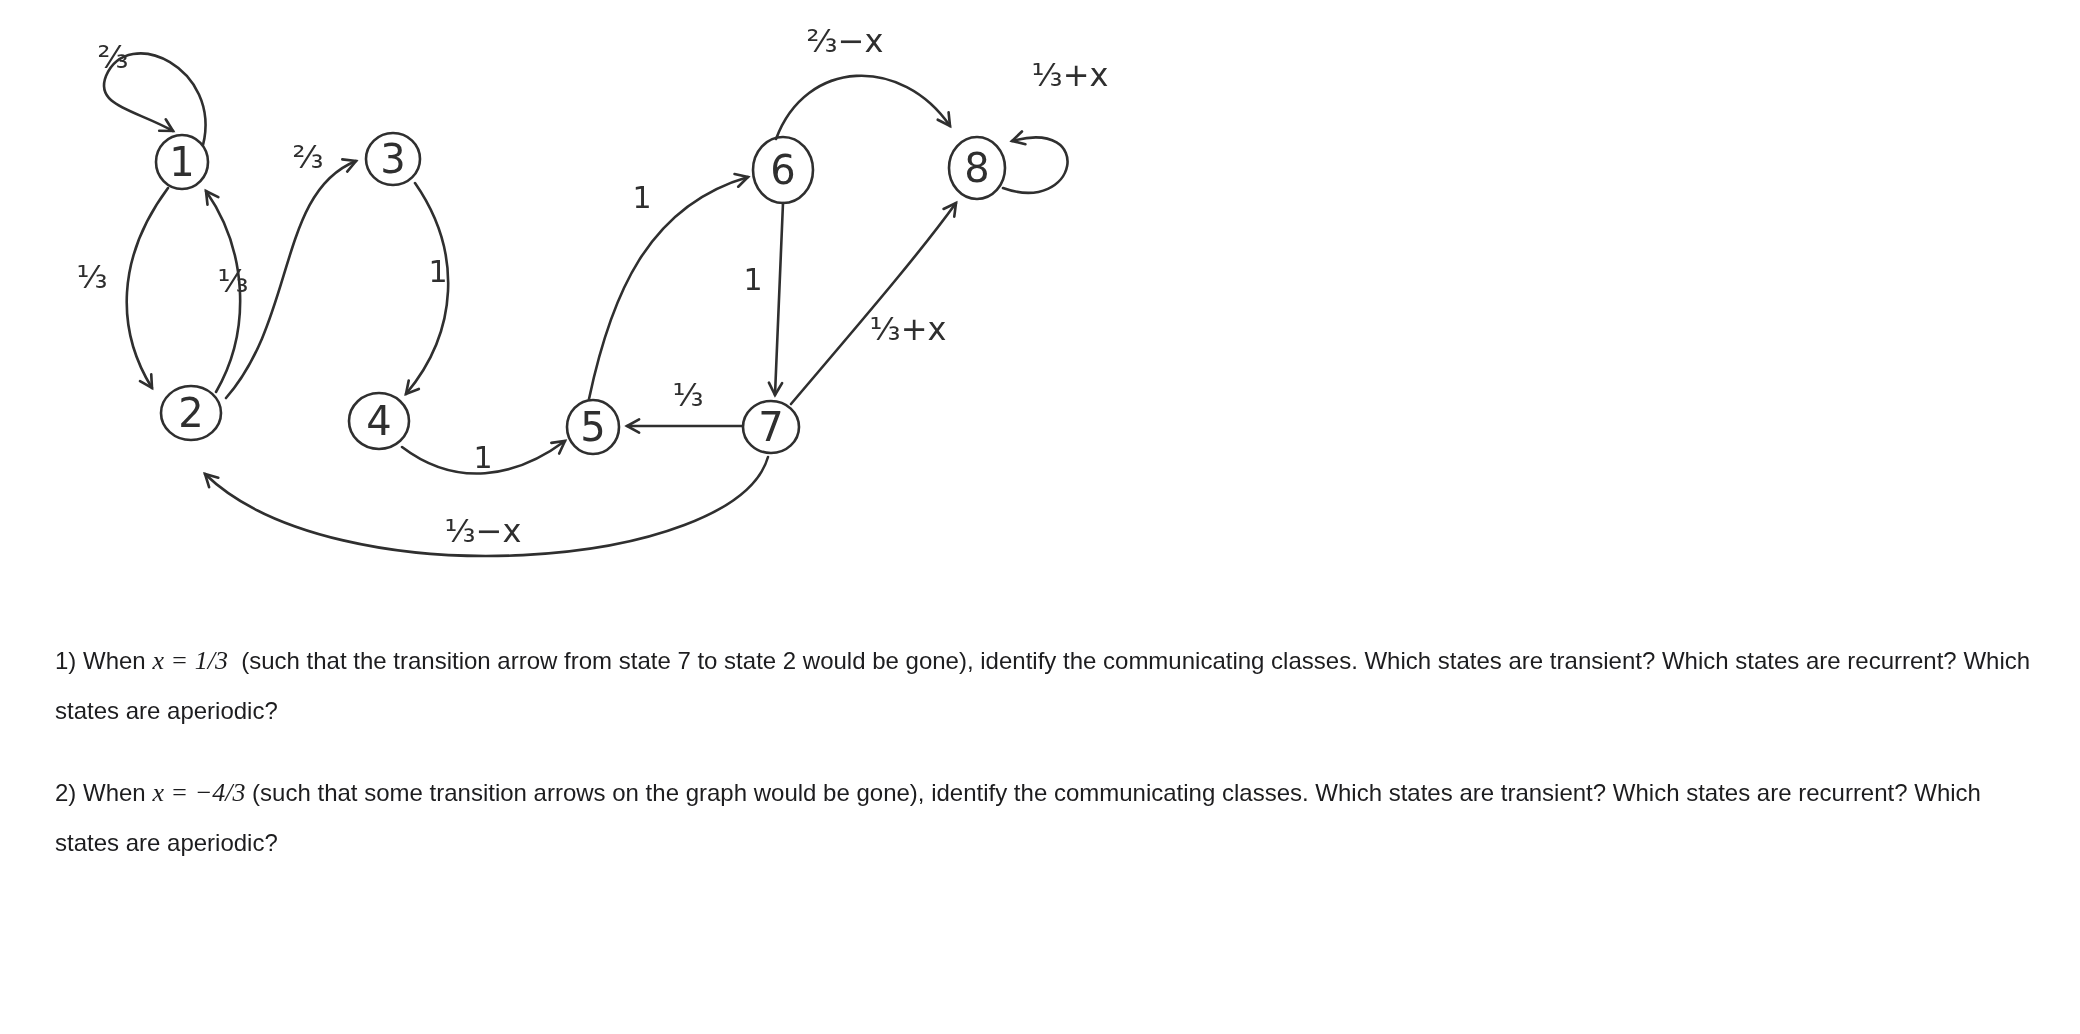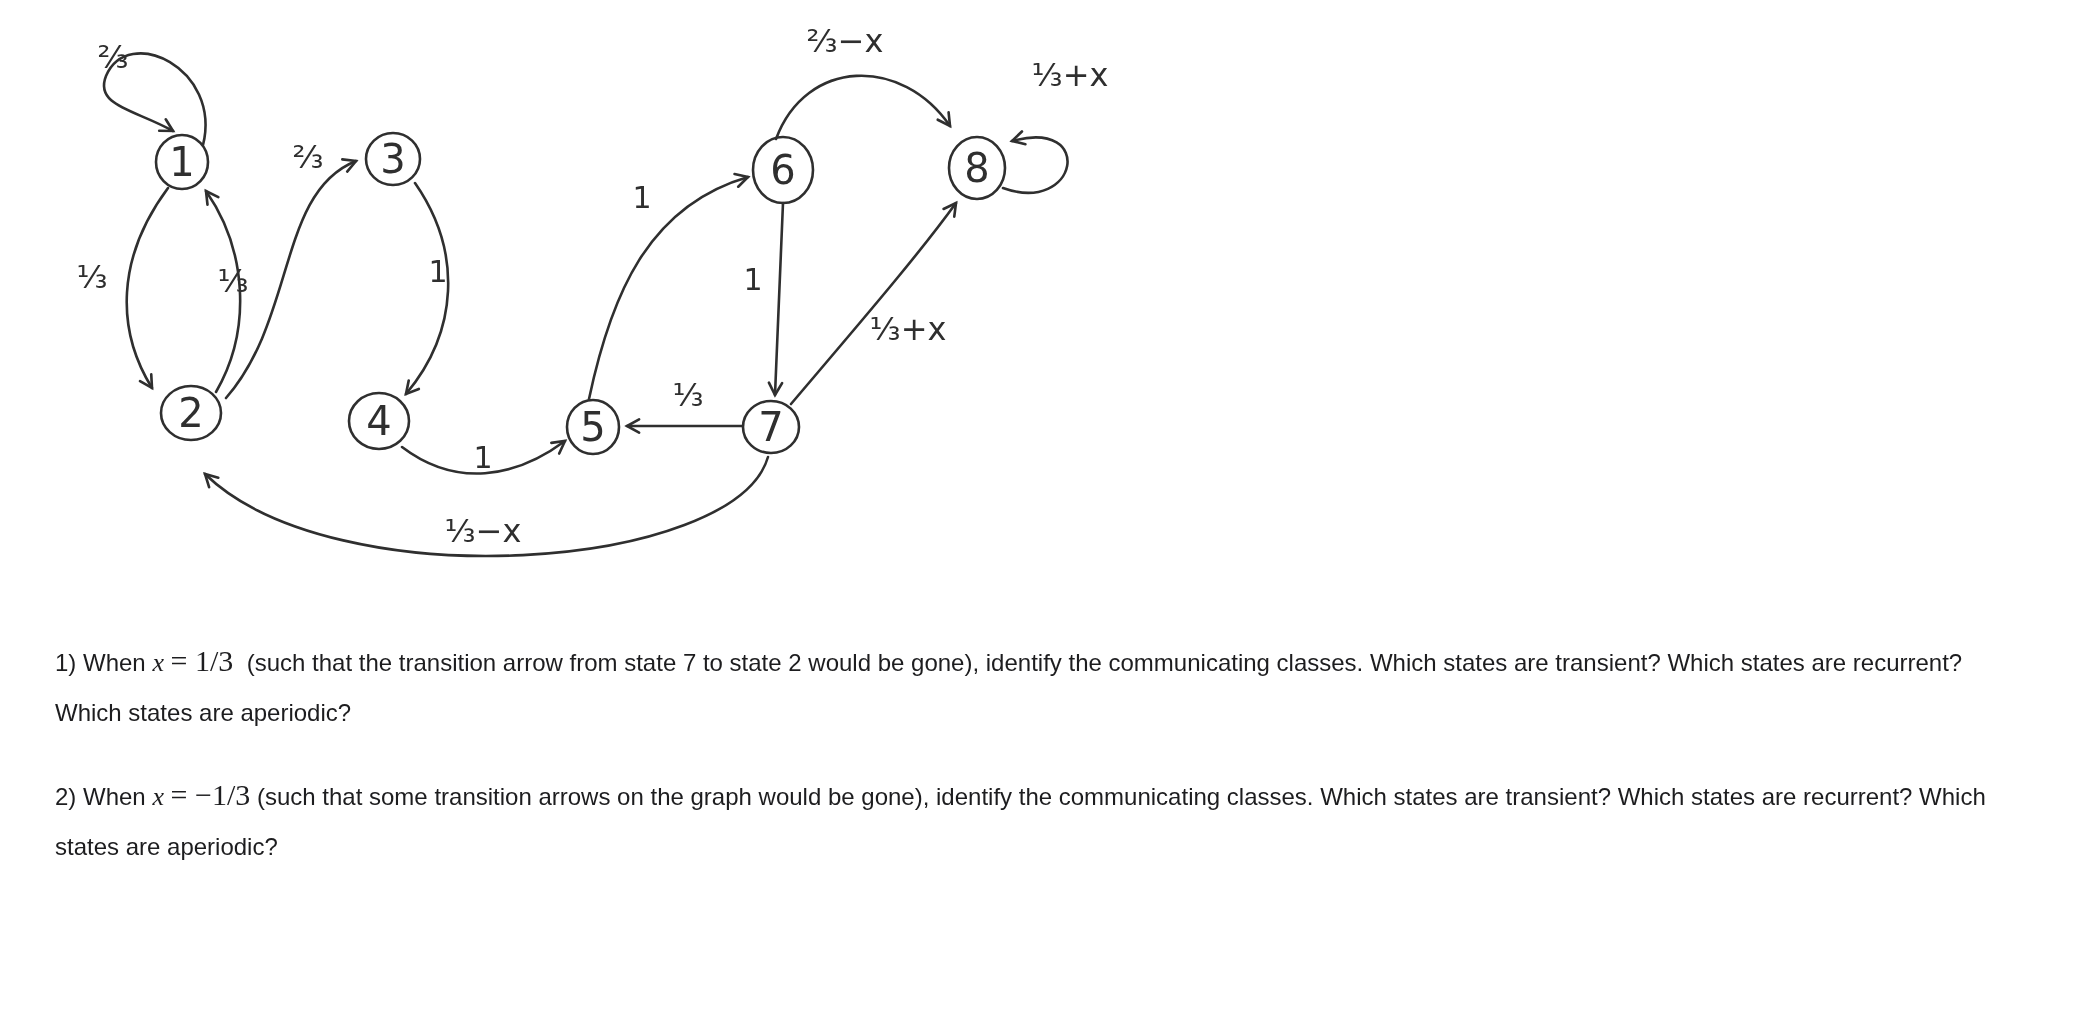--- a/index.html
+++ b/index.html
@@ -44,21 +44,22 @@
   .questions p {
     margin: 0 0 32px 0;
   }
   .math-var {
     font-family: "Liberation Serif", serif;
     font-style: italic;
     font-size: 26px;
   }
   .math-eq {
     font-family: "Liberation Serif", serif;
-    font-size: 30px;
+    font-size: 26px;
+    font-style: italic;
   }
 </style>
 </head>
 <body>
 
 <div class="page">
 
   <div class="diagram-wrap">
     <svg width="2080" height="610" viewBox="0 0 2080 610">
       <defs>
@@ -118,17 +119,17 @@
         <text class="edge-label" x="688" y="406">⅓</text>
         <text class="edge-label" x="908" y="340">⅓+x</text>
         <text class="edge-label" x="483" y="542">⅓−x</text>
       </g>
     </svg>
   </div>
 
   <div class="questions">
     <p><span>1)</span> <span>When</span> <span class="math-var">x</span> <span class="math-eq">= 1/3</span>&nbsp; <span>(such that the transition arrow from state 7 to state 2 would be gone), identify the communicating  classes. Which states are transient? Which states are recurrent?  Which states are aperiodic?</span></p>
 
-    <p><span>2)</span> <span>When</span> <span class="math-var">x</span> <span class="math-eq">= −1/3</span> <span>(such that some transition arrows on the graph would be gone), identify the communicating classes. Which states are transient? Which states are recurrent? Which states are aperiodic?</span></p>
+    <p><span>2)</span> <span>When</span> <span class="math-var">x</span> <span class="math-eq">= −4/3</span> <span>(such that some transition arrows on the graph would be gone), identify the communicating classes. Which states are transient? Which states are recurrent? Which states are aperiodic?</span></p>
 
   </div>
 
 </div>
 
 </body></html>

